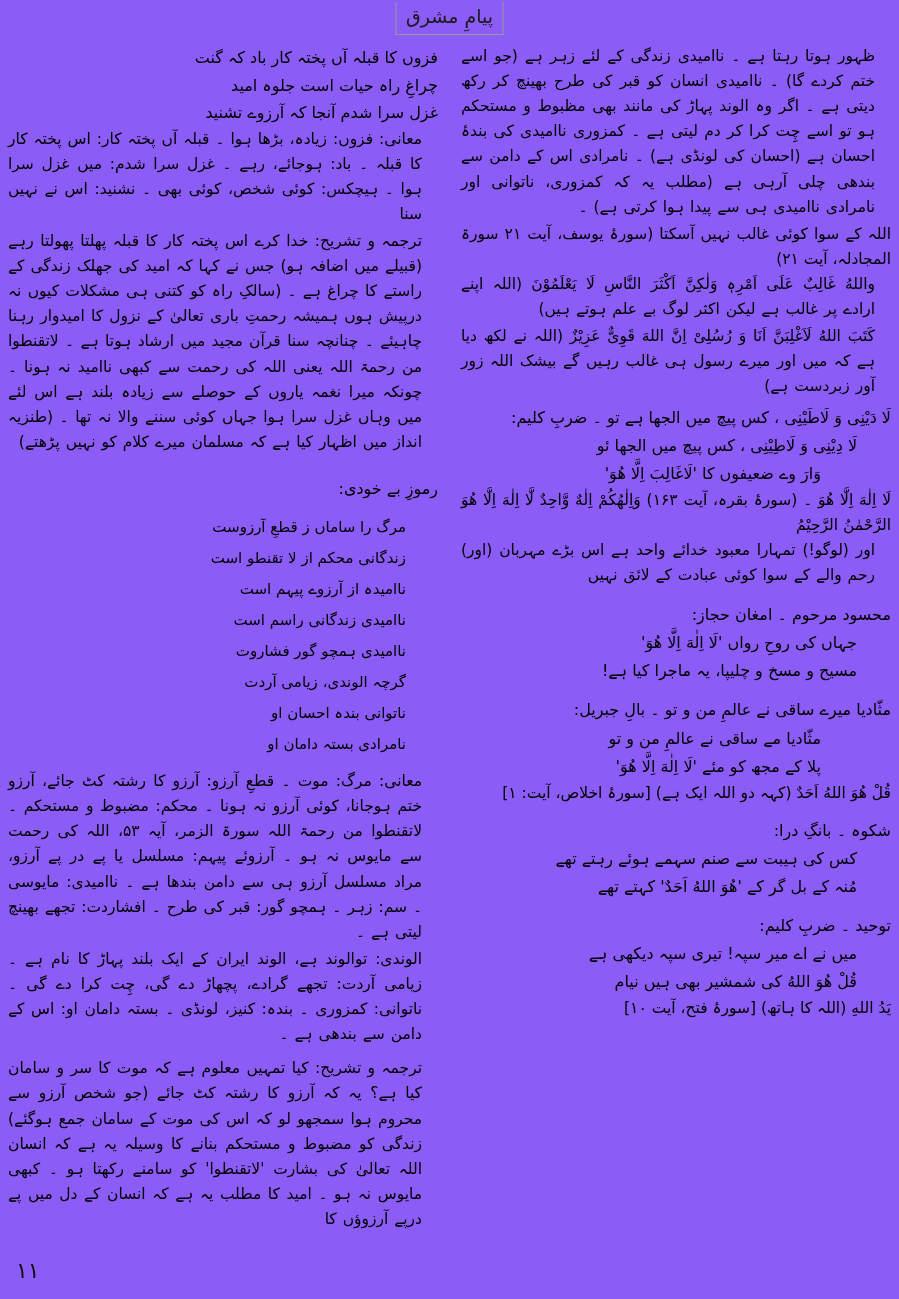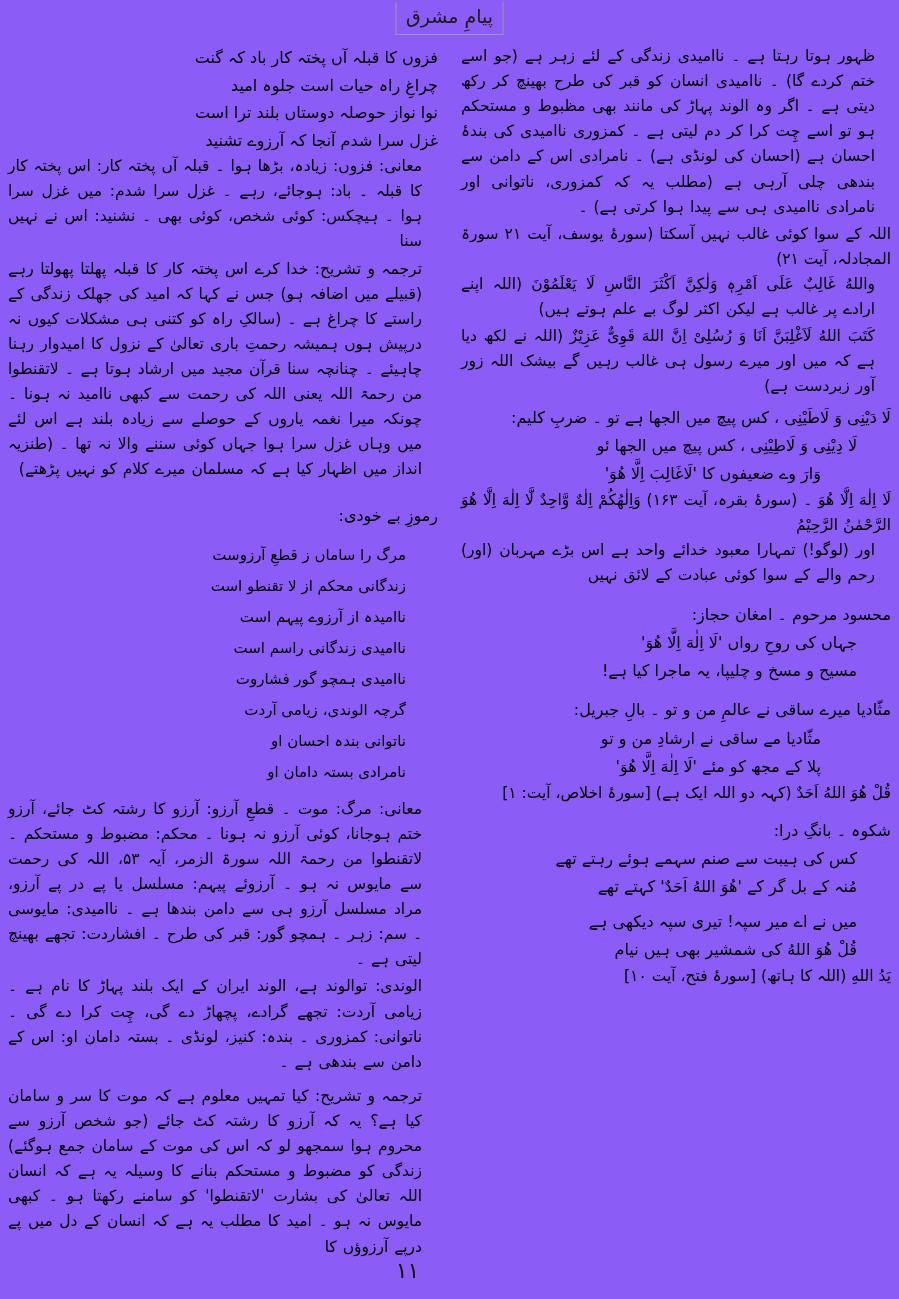--- a/index.html
+++ b/index.html
@@ -124,24 +124,25 @@
     font-size: 15.5px;
     line-height: 1.62;
     direction: rtl;
     margin: 0;
   }
   .page-number {
     position: absolute;
     bottom: 16px;
     left: 0;
     width: 815px;
-    text-align: center;
+    text-align: left;
     font-size: 22px;
     letter-spacing: 3px;
     color: #111;
+    padding-left: 16px;
   }
 </style>
 </head>
 <body>
 
 <div class="page">
 
   <div class="header-band">
     <div class="header-title">پیامِ مشرق</div>
   </div>
@@ -157,37 +158,37 @@
       <p class="verse-indent">لَا دِيْنِى وَ لَاطِيْنِى ، کس پیچ میں الجھا ئو</p>
       <p class="verse-indent2">وَارَ وے ضعیفوں کا 'لَاغَالِبَ اِلَّا هُوَ'</p>
       <p class="rtl-line-center">لَا اِلٰهَ اِلَّا هُوَ ۔ (سورۂ بقرہ، آیت ۱۶۳) وَاِلٰهُكُمْ اِلٰهٌ وَّاحِدٌ لَّا اِلٰهَ اِلَّا هُوَ الرَّحْمٰنُ الرَّحِيْمُ</p>
       <p class="para">اور (لوگو!) تمہارا معبود خدائے واحد ہے اس بڑے مہربان (اور) رحم والے کے سوا کوئی عبادت کے لائق نہیں</p>
       <div class="spacer-sm"></div>
       <p class="heading-center">محسود مرحوم ۔ امغان حجاز:</p>
       <p class="verse-indent">جہاں کی روحِ رواں 'لَا اِلٰهَ اِلَّا هُوَ'</p>
       <p class="verse-indent">مسیح و مسخ و چلیپا، یہ ماجرا کیا ہے!</p>
       <div class="spacer-sm"></div>
       <p class="heading">مثّادیا میرے ساقی نے عالمِ من و تو ۔ بالِ جبریل:</p>
-      <p class="verse-indent2">مثّادیا مے ساقی نے ارشادِ من و تو</p>
+      <p class="verse-indent2">مثّادیا مے ساقی نے عالمِ من و تو</p>
       <p class="verse-indent2">پلا کے مجھ کو مئے 'لَا اِلٰهَ اِلَّا هُوَ'</p>
       <p class="rtl-line-center">قُلْ هُوَ اللهُ اَحَدٌ (کہہ دو اللہ ایک ہے) [سورۂ اخلاص، آیت: ۱]</p>
       <div class="spacer-sm"></div>
       <p class="heading-center">شکوہ ۔ بانگِ درا:</p>
       <p class="verse-indent">کس کی ہیبت سے صنم سہمے ہوئے رہتے تھے</p>
       <p class="verse-indent">مُنہ کے بل گر کے 'هُوَ اللهُ اَحَدٌ' کہتے تھے</p>
       <div class="spacer-sm"></div>
+      <p class="heading-center">توحید ۔ ضربِ کلیم:</p>
       <p class="verse-indent">میں نے اے میر سپہ! تیری سپہ دیکھی ہے</p>
       <p class="verse-indent">قُلْ هُوَ اللهُ کی شمشیر بھی ہیں نیام</p>
       <p class="rtl-line-center">يَدُ اللهِ (اللہ کا ہاتھ) [سورۂ فتح، آیت ۱۰]</p>
     </div>
 
     <div class="col col-left">
       <p class="verse">فزوں کا قبلہ آں پختہ کار باد کہ گنت</p>
       <p class="verse">چراغِ راہ حیات است جلوہ امید</p>
-      <p class="verse">نوا نواز حوصلہ دوستاں بلند ترا است</p>
       <p class="verse">غزل سرا شدم آنجا کہ آرزوے تشنید</p>
       <p class="para">معانی: فزوں: زیادہ، بڑھا ہوا ۔ قبلہ آں پختہ کار: اس پختہ کار کا قبلہ ۔ باد: ہوجائے، رہے ۔ غزل سرا شدم: میں غزل سرا ہوا ۔ ہیچکس: کوئی شخص، کوئی بھی ۔ نشنید: اس نے نہیں سنا</p>
       <p class="para">ترجمہ و تشریح: خدا کرے اس پختہ کار کا قبلہ پھلتا پھولتا رہے (قبیلے میں اضافہ ہو) جس نے کہا کہ امید کی جھلک زندگی کے راستے کا چراغ ہے ۔ (سالکِ راہ کو کتنی ہی مشکلات کیوں نہ درپیش ہوں ہمیشہ رحمتِ باری تعالیٰ کے نزول کا امیدوار رہنا چاہیئے ۔ چنانچہ سنا قرآن مجید میں ارشاد ہوتا ہے ۔ لاتقنطوا من رحمۃ اللہ یعنی اللہ کی رحمت سے کبھی ناامید نہ ہونا ۔ چونکہ میرا نغمہ یاروں کے حوصلے سے زیادہ بلند ہے اس لئے میں وہاں غزل سرا ہوا جہاں کوئی سننے والا نہ تھا ۔ (طنزیہ انداز میں اظہار کیا ہے کہ مسلمان میرے کلام کو نہیں پڑھتے)</p>
       <div class="spacer-md"></div>
       <p class="heading">رموزِ بے خودی:</p>
       <div class="spacer-sm"></div>
       <p class="verse-center-narrow">مرگ را ساماں ز قطعِ آرزوست</p>
       <p class="verse-center-narrow">زندگانی محکم از لا تقنطو است</p>
       <p class="verse-center-narrow">ناامیدہ از آرزوے پیہم است</p>
       <p class="verse-center-narrow">ناامیدی زندگانی راسم است</p>

